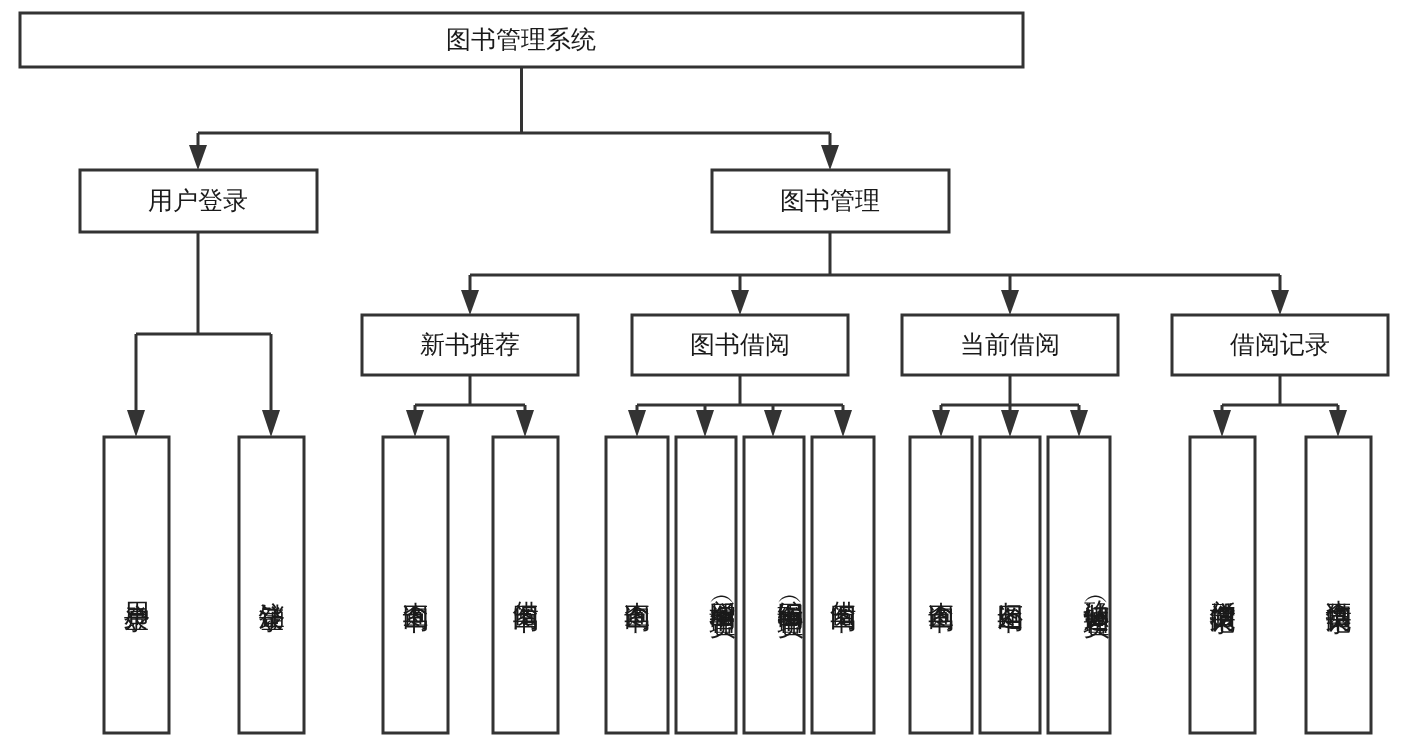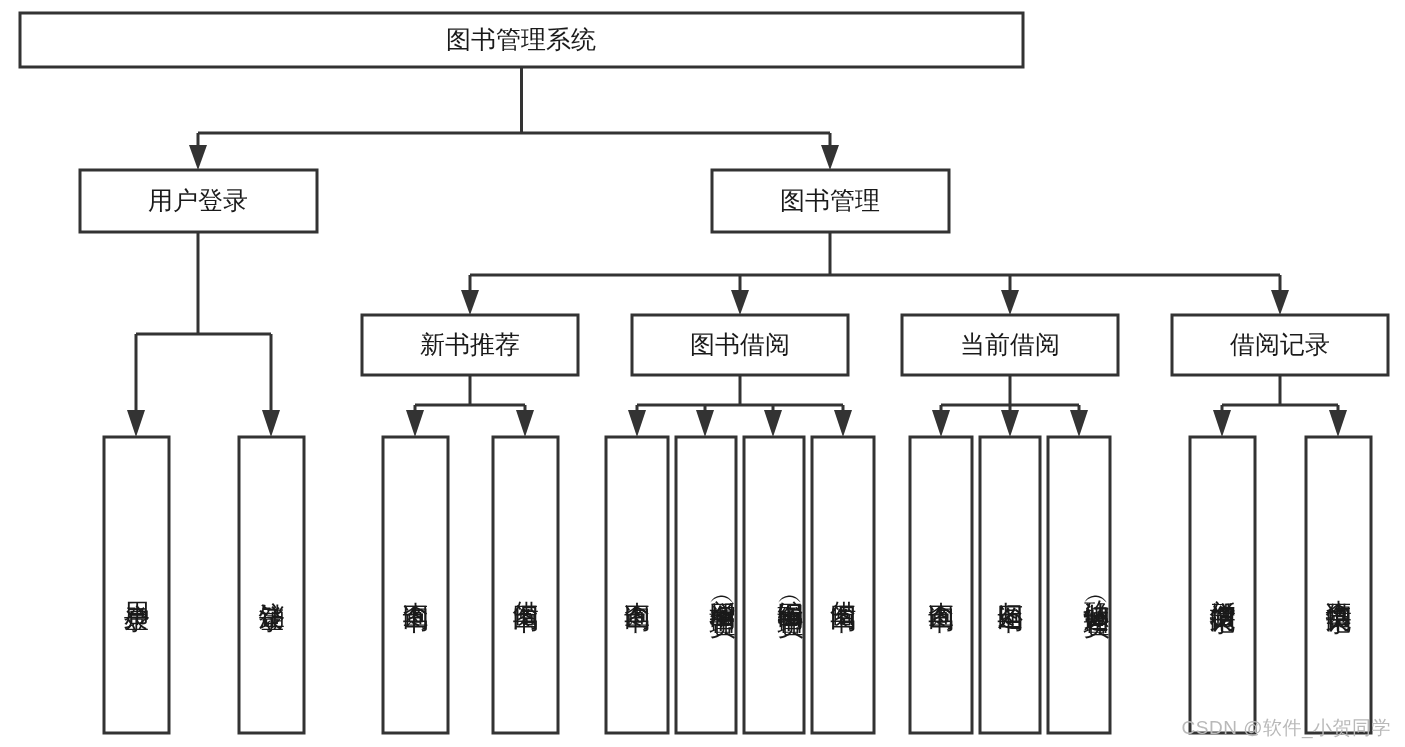--- a/index.html
+++ b/index.html
@@ -207,15 +207,14 @@
   <div class="leaf-label-box" style="left:744px; top:437px; width:60px; height:296px; align-items:flex-start; padding-top:6px; box-sizing:border-box;">编辑图书（管理员）</div>
   <div class="leaf-label-box" style="left:812px; top:437px; width:62px; height:296px;">借阅图书</div>
 
   <div class="leaf-label-box" style="left:910px; top:437px; width:62px; height:296px;">查询图书</div>
   <div class="leaf-label-box" style="left:980px; top:437px; width:60px; height:296px;">归还图书</div>
   <div class="leaf-label-box" style="left:1048px; top:437px; width:62px; height:296px; align-items:flex-start; padding-top:6px; box-sizing:border-box;">确认归还（管理员）</div>
 
   <div class="leaf-label-box" style="left:1190px; top:437px; width:65px; height:296px;">新增借阅记录</div>
   <div class="leaf-label-box" style="left:1306px; top:437px; width:65px; height:296px;">查询借阅记录</div>
 
-  <div class="watermark">CSDN @软件_小贺同学</div>
 
 </div>
 
 </body></html>

